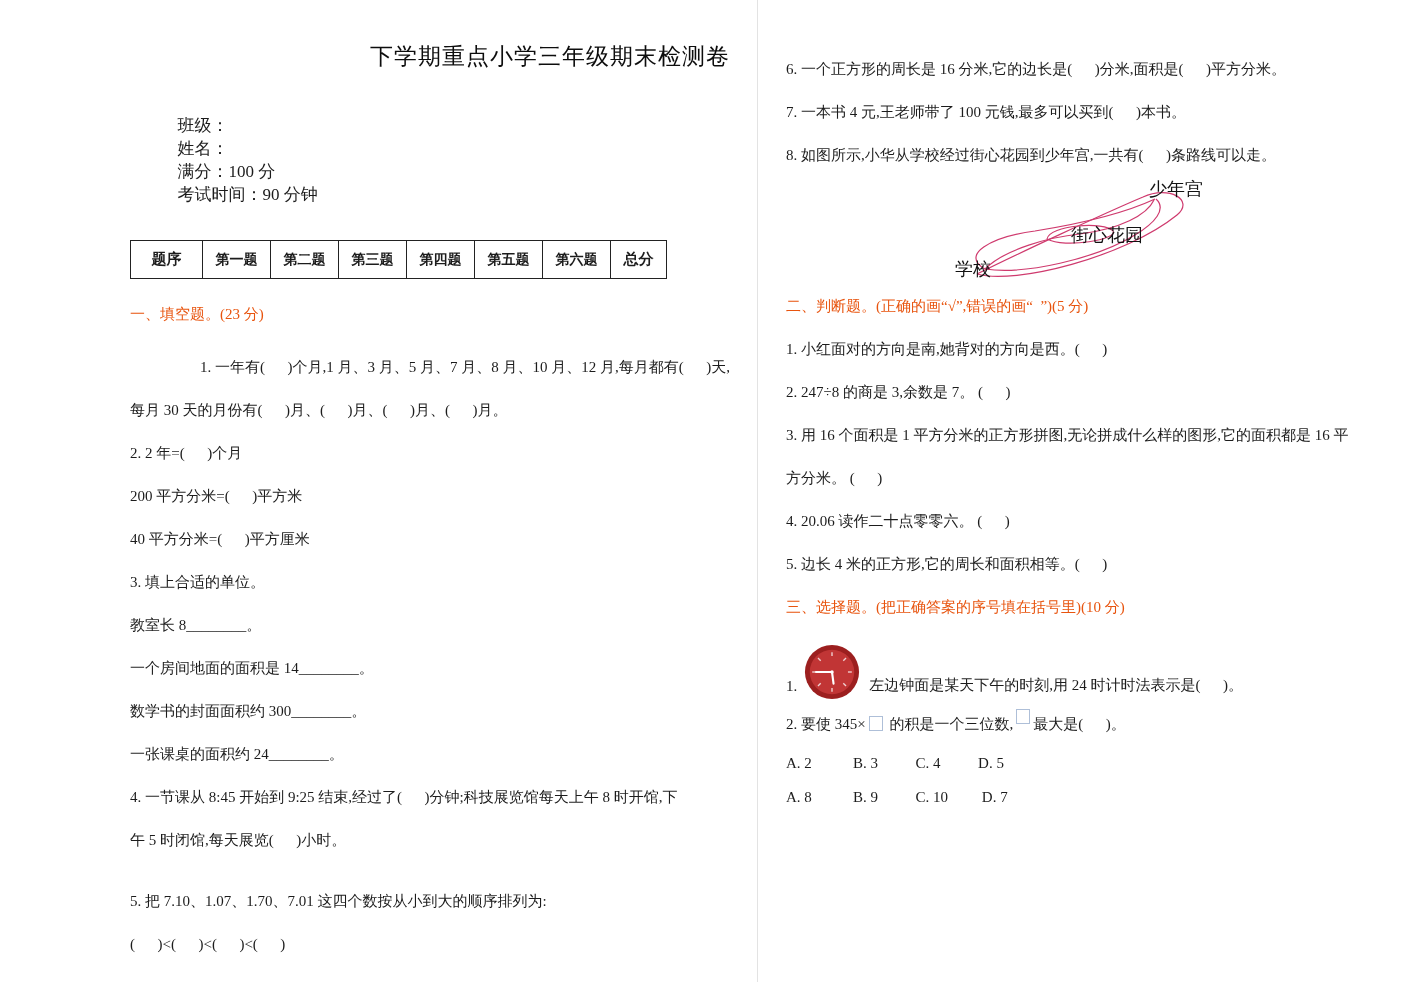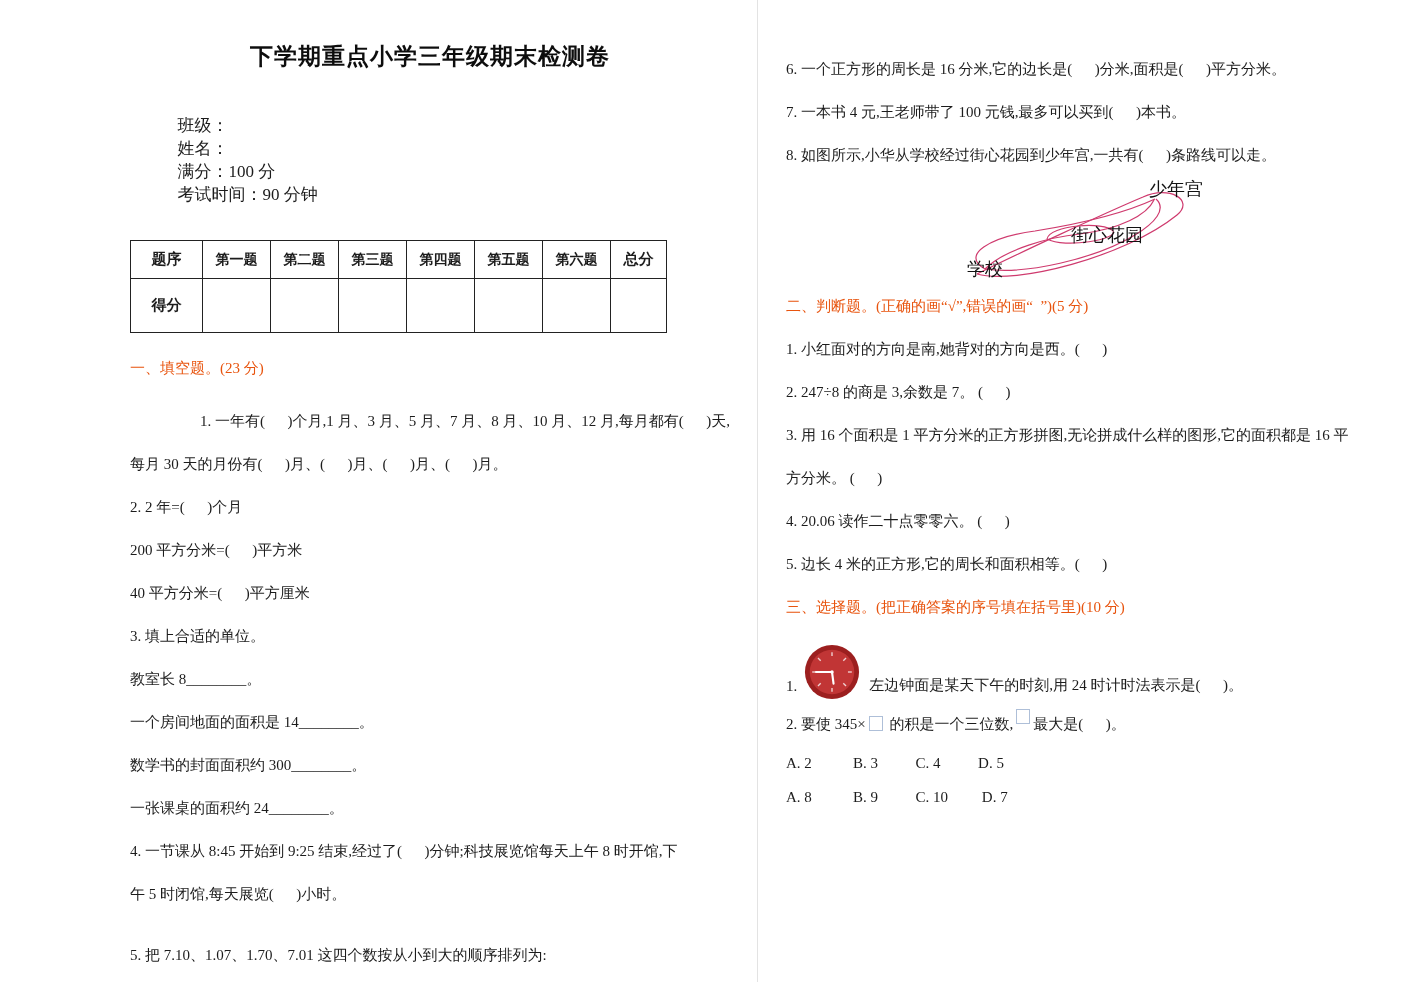--- a/index.html
+++ b/index.html
@@ -12,21 +12,21 @@
   body{
     width:1421px;height:982px;margin:0;overflow:hidden;background:#ffffff;
     font-family:"Liberation Serif","DejaVu Serif",serif;color:#1c1c1c;position:relative;
   }
   .page{position:absolute;inset:0;background:#fff;}
   .divider{position:absolute;left:757px;top:0;width:1px;height:982px;background:#e3e3e3;}
   .col{position:absolute;}
   .col-left{left:130px;top:40px;width:600px;}
   .col-right{left:786px;top:48px;width:615px;}
 
-  .title{text-align:center;font-size:23px;font-weight:bold;letter-spacing:1px;color:#0d0d0d;line-height:34px;}
+  .title{text-align:right;font-size:23px;font-weight:normal;letter-spacing:1px;color:#0d0d0d;line-height:34px;}
   .meta{margin-top:20px;margin-left:22px;font-size:17px;white-space:pre;}
   .meta .m1{margin-right:70px;}
   .meta .m2{margin-right:42px;}
   .meta .m3{}
 
   table.score{border-collapse:collapse;margin-top:14px;width:536px;table-layout:fixed;}
   table.score th,table.score td{border:1px solid #222;text-align:center;vertical-align:middle;}
   table.score tr.r1{height:38px;}
   table.score tr.r2{height:54px;}
   table.score th{font-weight:bold;font-size:14px;}
@@ -36,21 +36,21 @@
   .sec-heading.mt{margin-top:14px;}
   .line{font-size:15px;line-height:43px;white-space:pre;}
   .line.first{margin-top:10px;text-align:right;}
   .line.gap{margin-top:18px;}
   .line.tight{line-height:34px;}
   .line.mt20{margin-top:20px;}
 
   .diagram{position:relative;width:260px;height:108px;margin-left:169px;}
   .diagram svg{position:absolute;left:0;top:6px;width:260px;height:102px;}
   .diagram .lbl{position:absolute;font-size:18px;color:#111;white-space:pre;}
-  .lbl-school{left:12px;top:80px;}
+  .lbl-school{left:0;top:80px;}
   .lbl-garden{left:116px;top:46px;}
   .lbl-palace{left:194px;top:0px;}
 
   .q1-row{display:flex;align-items:flex-end;margin-top:4px;height:70px;}
   .q1-num{font-size:15px;padding-bottom:8px;}
   .clock{width:58px;height:58px;margin:0 8px 2px 6px;flex:0 0 auto;}
   .q1-text{font-size:15px;padding-bottom:8px;white-space:pre;}
 
   .box{display:inline-block;width:14px;height:15px;border:1px solid #aebfd8;margin:0 3px;vertical-align:-2px;background:#fff;}
   .box2{vertical-align:5px;}
@@ -85,30 +85,20 @@
       <tbody>
           <tr class="r1">
         <th class="strong">题序</th>
         <th>第一题</th>
         <th>第二题</th>
         <th>第三题</th>
         <th>第四题</th>
         <th>第五题</th>
         <th>第六题</th>
         <th class="strong">总分</th>
-      </tr>
-      <tr class="r2">
-        <th class="strong">得分</th>
-        <td></td>
-        <td></td>
-        <td></td>
-        <td></td>
-        <td></td>
-        <td></td>
-        <td></td>
       </tr>
     </tbody>
       </table>
 
     <div class="sec-heading mt">一、填空题。(23 分)</div>
     <p class="line first">1. 一年有(      )个月,1 月、3 月、5 月、7 月、8 月、10 月、12 月,每月都有(      )天,</p>
     <p class="line">每月 30 天的月份有(      )月、(      )月、(      )月、(      )月。</p>
     <p class="line">2. 2 年=(      )个月</p>
     <p class="line">200 平方分米=(      )平方米</p>
     <p class="line">40 平方分米=(      )平方厘米</p>

